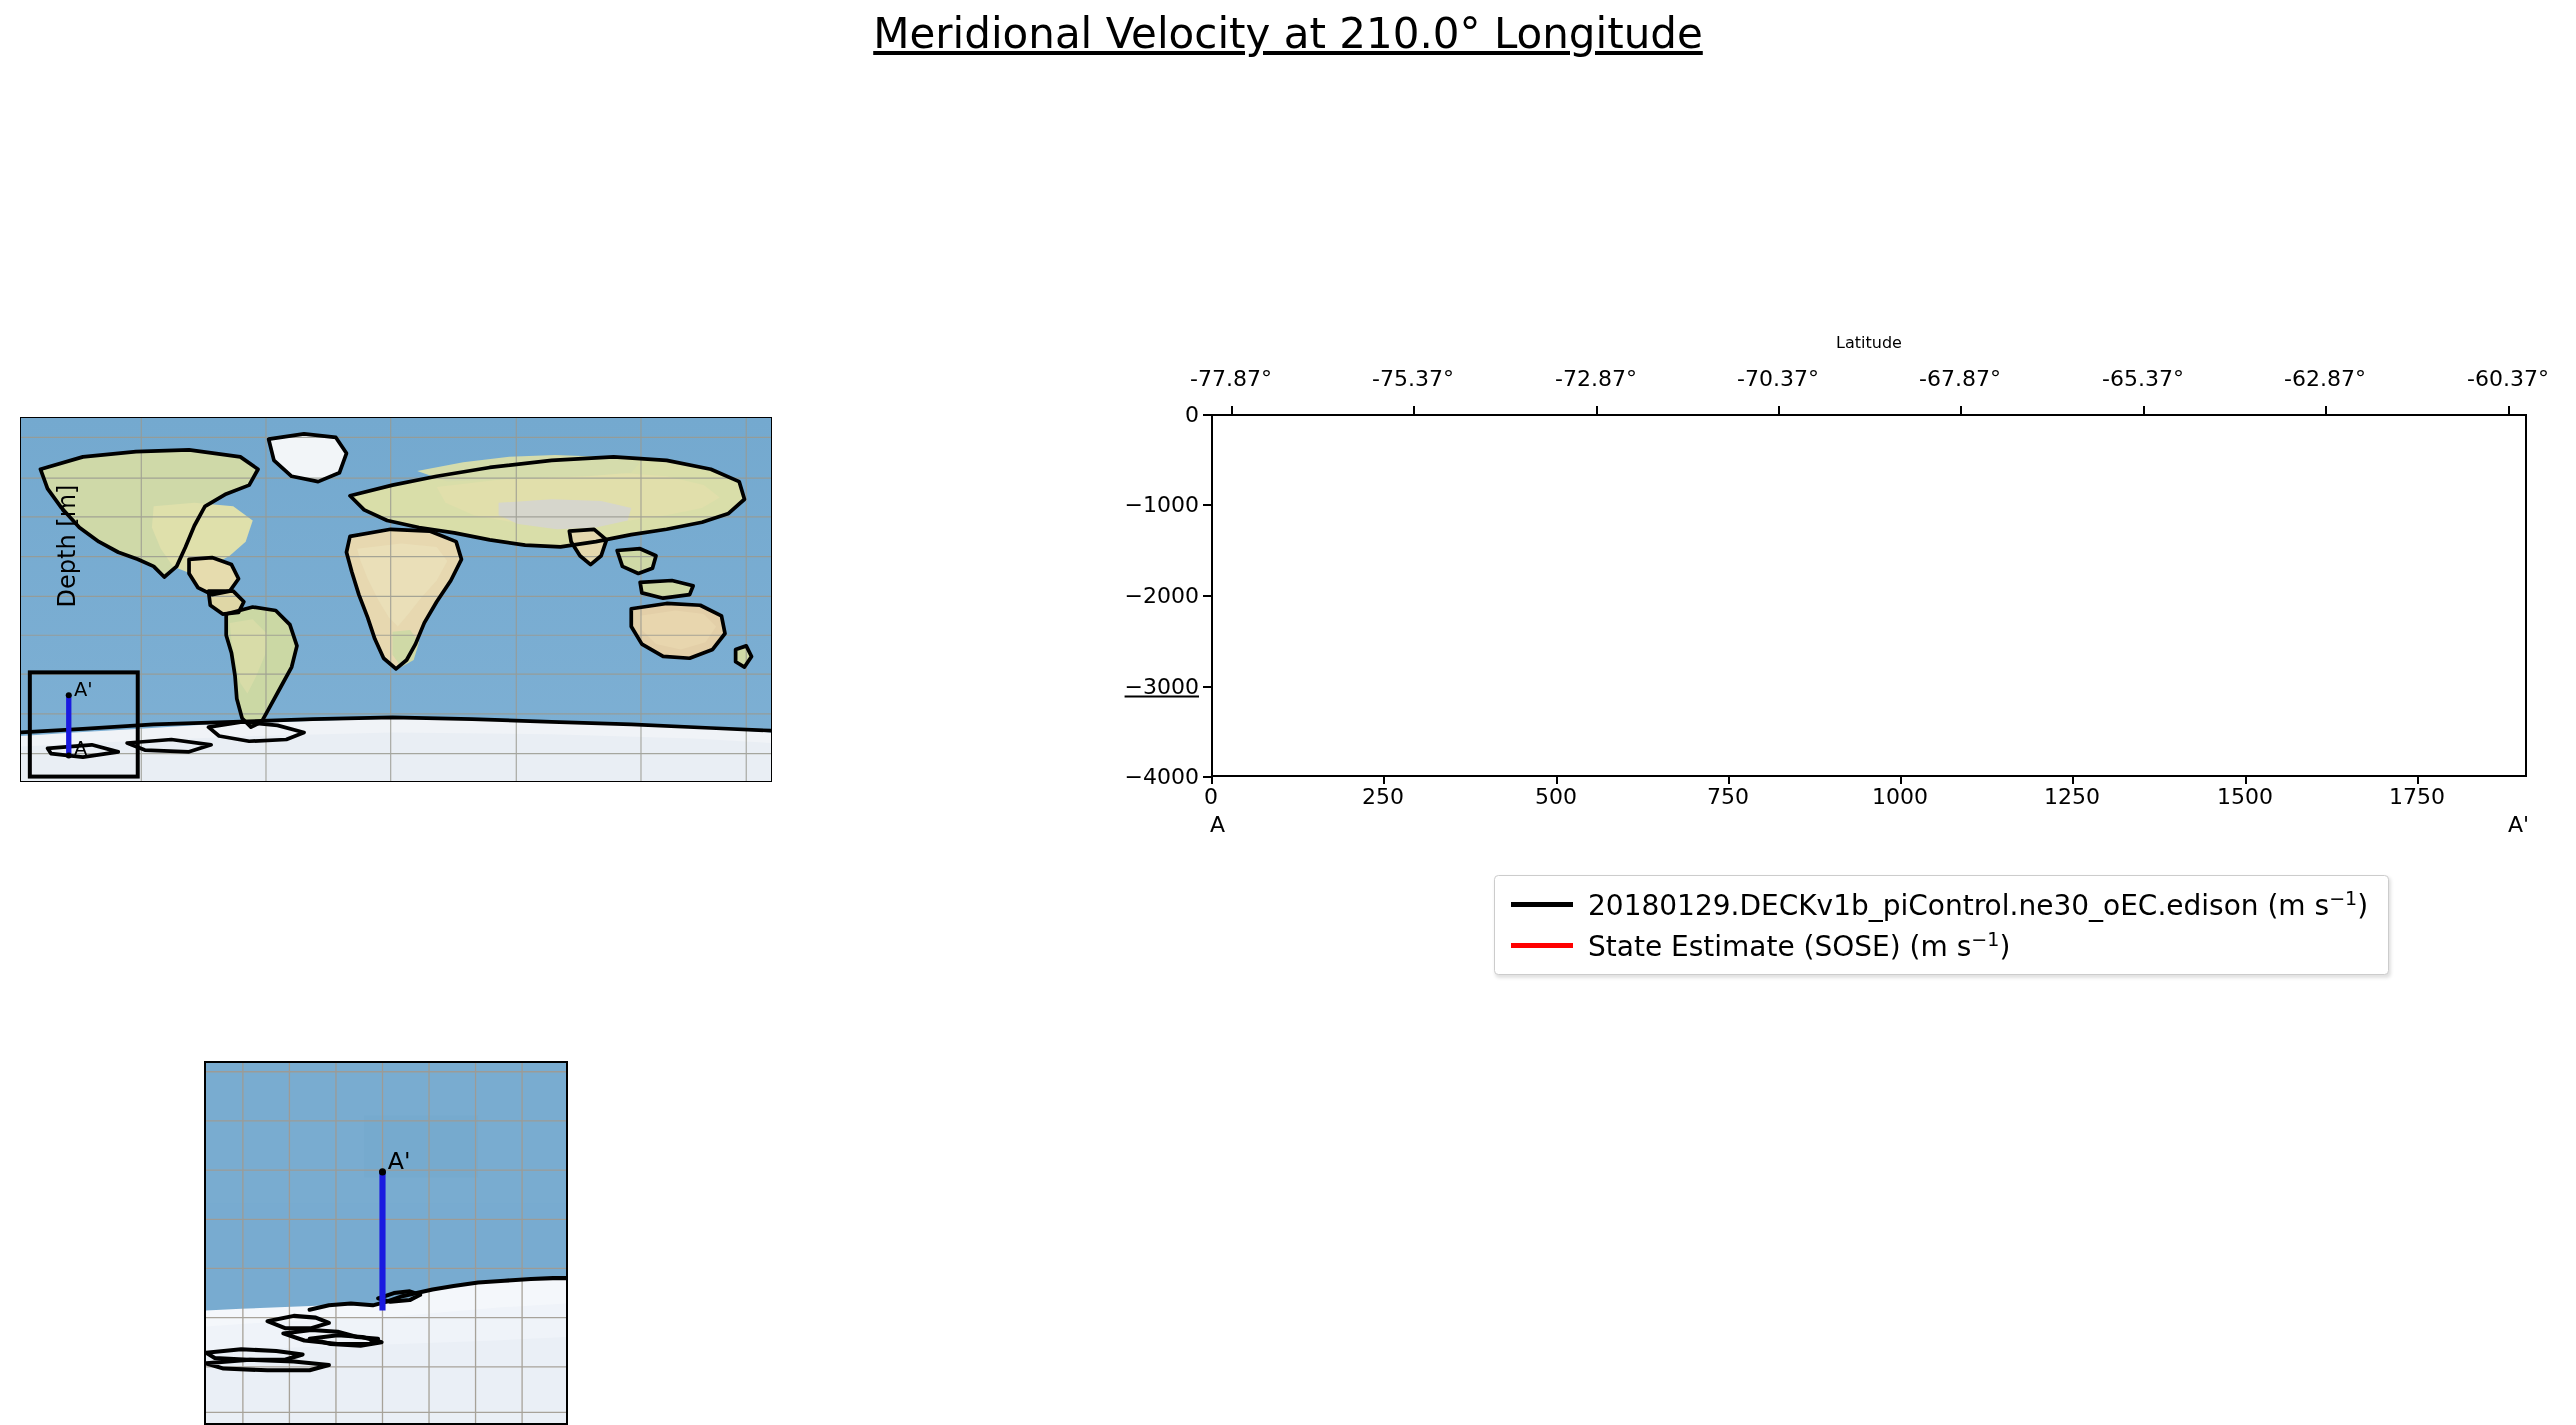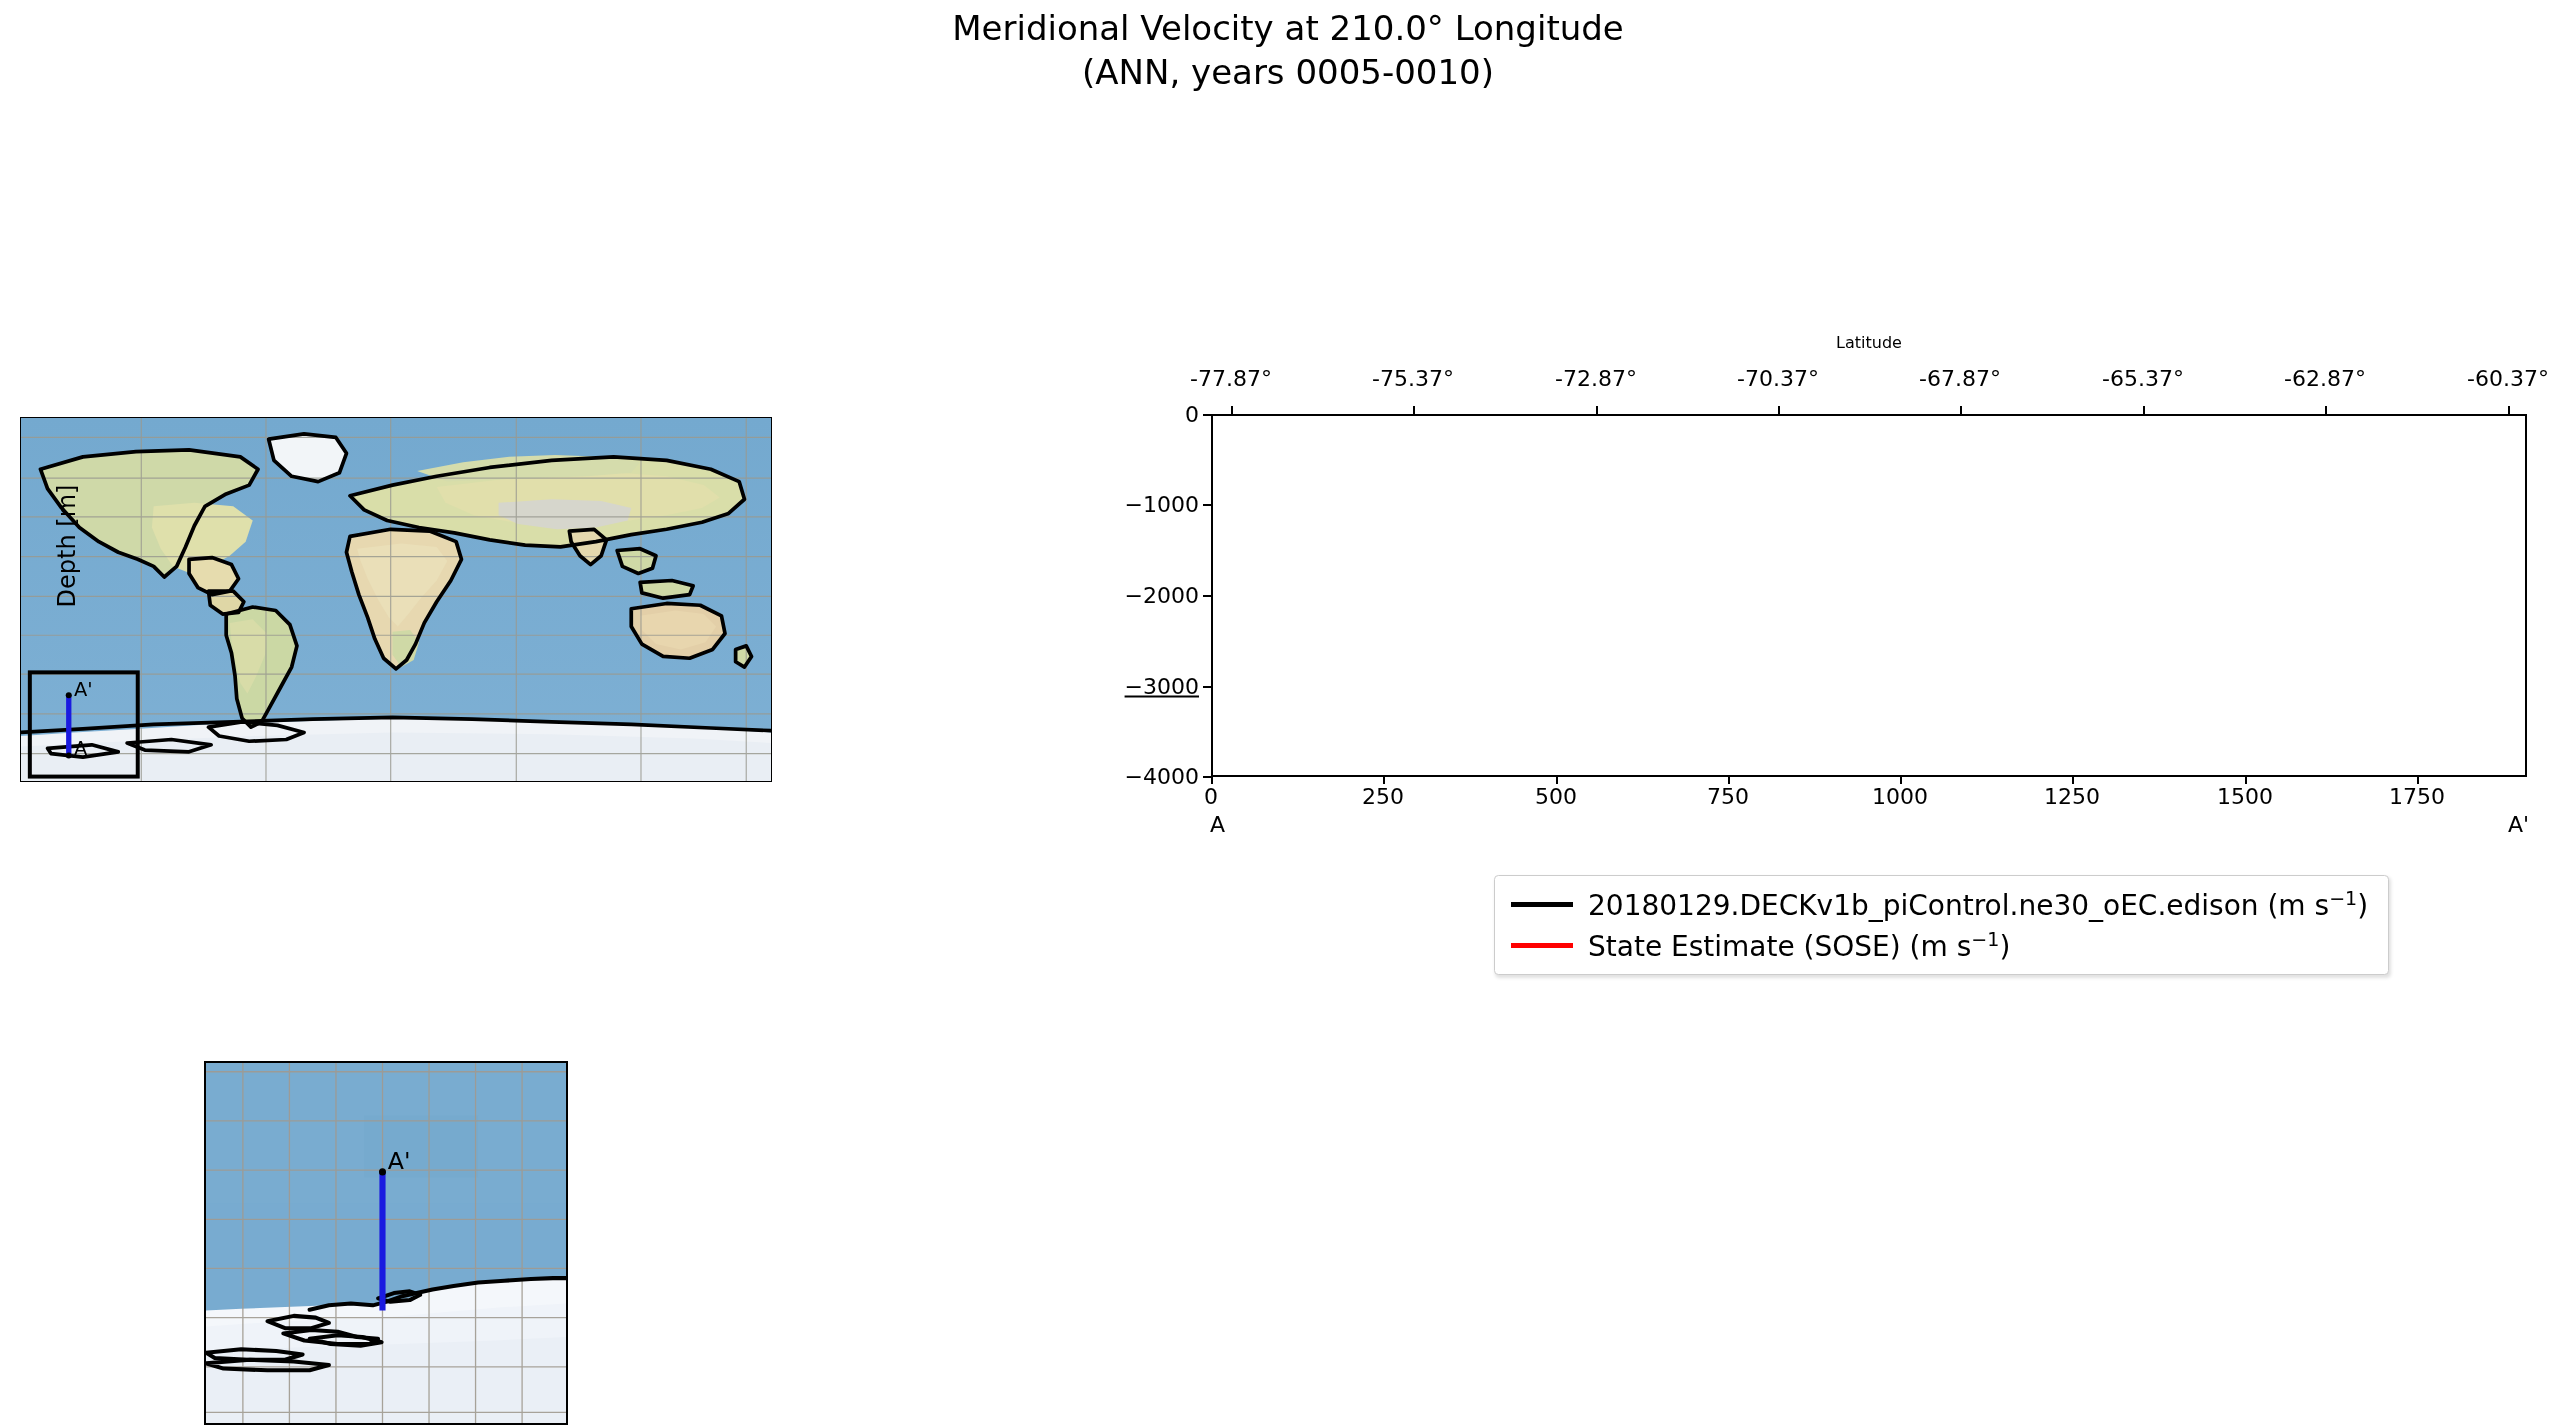--- a/index.html
+++ b/index.html
@@ -3,21 +3,21 @@
 <meta charset="utf-8">
 <style>
   html,body{margin:0;padding:0;}
   body{
     width:2576px;height:1426px;background:#ffffff;
     font-family:"DejaVu Sans", sans-serif;
     position:relative;overflow:hidden;
   }
   .title{
     position:absolute;left:0;top:7px;width:2576px;text-align:center;
-    font-size:34px;line-height:1.28;color:#000;font-weight:400;
+    font-size:42px;line-height:1.28;color:#000;font-weight:400;text-decoration:underline;
   }
   .title div{white-space:pre;}
 
   
   #world-map{
     position:absolute;left:19.5px;top:417px;width:752px;height:365px;
     border:1.8px solid #000;box-sizing:border-box;overflow:hidden;
     background:#79acd0;
   }
   #zoom-map{
@@ -64,21 +64,20 @@
   .legend-row{display:flex;align-items:center;height:41px;}
   .legend-swatch{width:62px;height:0;border-top-style:solid;margin-right:15px;flex:none;}
   .legend-text{font-size:28px;color:#000;white-space:nowrap;}
   sup{font-size:0.68em;vertical-align:super;}
 </style>
 </head>
 <body>
 
 <div class="title">
   <div>Meridional Velocity at 210.0° Longitude</div>
-  <div>(ANN, years 0005-0010)</div>
 </div>
 
 <div id="world-map">
   <svg class="map-svg" viewBox="0 0 848 411" preserveAspectRatio="none">
     <defs>
       <linearGradient id="oc" x1="0" y1="0" x2="0" y2="1">
         <stop offset="0" stop-color="#74a9cf"></stop>
           <stop offset="1" stop-color="#7eb0d4"></stop>
       </linearGradient>
     </defs>

